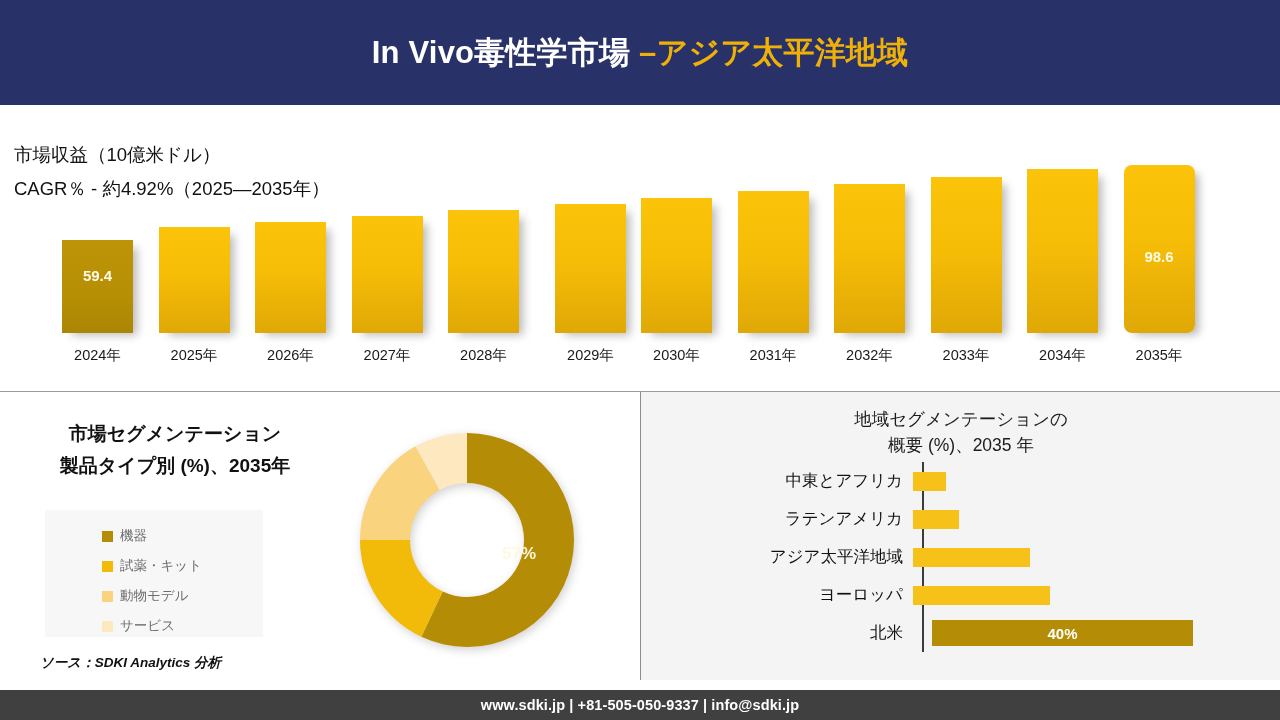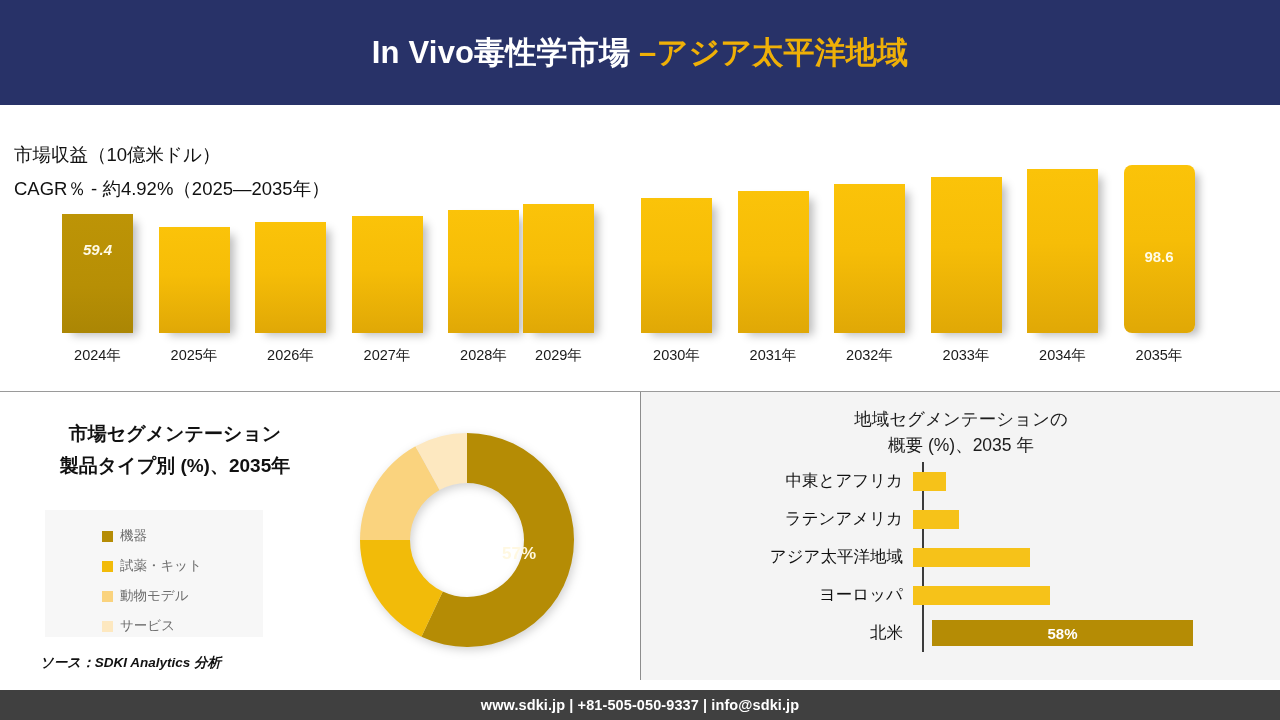--- a/index.html
+++ b/index.html
@@ -156,42 +156,42 @@
   </div>
 </div>
 
 <div id="top-section">
   <div id="revenue-caption">
     <div>市場収益（10億米ドル）</div>
     <div>CAGR％ - 約4.92%（2025―2035年）</div>
   </div>
   <div id="col-chart">
       <div class="col-wrap first" style="left: 62px;">
-        <div class="col-bar" style="height: 119px; font-style: italic;">
+        <div class="col-bar" style="height: 93px;">
           <div class="col-value">59.4</div>
         </div>
         <div class="col-label">2024年</div>
       </div>
       <div class="col-wrap" style="left: 158.5px;">
         <div class="col-bar" style="height: 106px;"></div>
         <div class="col-label">2025年</div>
       </div>
       <div class="col-wrap" style="left: 255px;">
         <div class="col-bar" style="height: 111px;"></div>
         <div class="col-label">2026年</div>
       </div>
       <div class="col-wrap" style="left: 351.5px;">
         <div class="col-bar" style="height: 117px;"></div>
         <div class="col-label">2027年</div>
       </div>
       <div class="col-wrap" style="left: 448px;">
         <div class="col-bar" style="height: 123px;"></div>
         <div class="col-label">2028年</div>
       </div>
-      <div class="col-wrap" style="left: 523px;">
+      <div class="col-wrap" style="left: 555px;">
         <div class="col-bar" style="height: 129px;"></div>
         <div class="col-label">2029年</div>
       </div>
       <div class="col-wrap" style="left: 641px;">
         <div class="col-bar" style="height: 135px;"></div>
         <div class="col-label">2030年</div>
       </div>
       <div class="col-wrap" style="left: 737.5px;">
         <div class="col-bar" style="height: 142px;"></div>
         <div class="col-label">2031年</div>
@@ -275,21 +275,21 @@
         <div class="region-label">ラテンアメリカ</div>
         <div class="region-bar" style="width: 46px;"></div>
       </div>
       <div class="region-row" style="top: 116px;">
         <div class="region-label">ヨーロッパ</div>
         <div class="region-bar" style="width: 137px;"></div>
       </div>
       <div class="region-row highlight" style="top: 154px; gap: 19px;">
         <div class="region-label">北米</div>
         <div class="region-bar" style="width: 261px;">
-          <div class="region-bar-value">58%</div>
+          <div class="region-bar-value">40%</div>
         </div>
       </div>
     </div>
 </div>
 
 <div id="footer">
   <div id="footer-text">www.sdki.jp | +81-505-050-9337 | info@sdki.jp</div>
 </div>
 
 </body></html>

